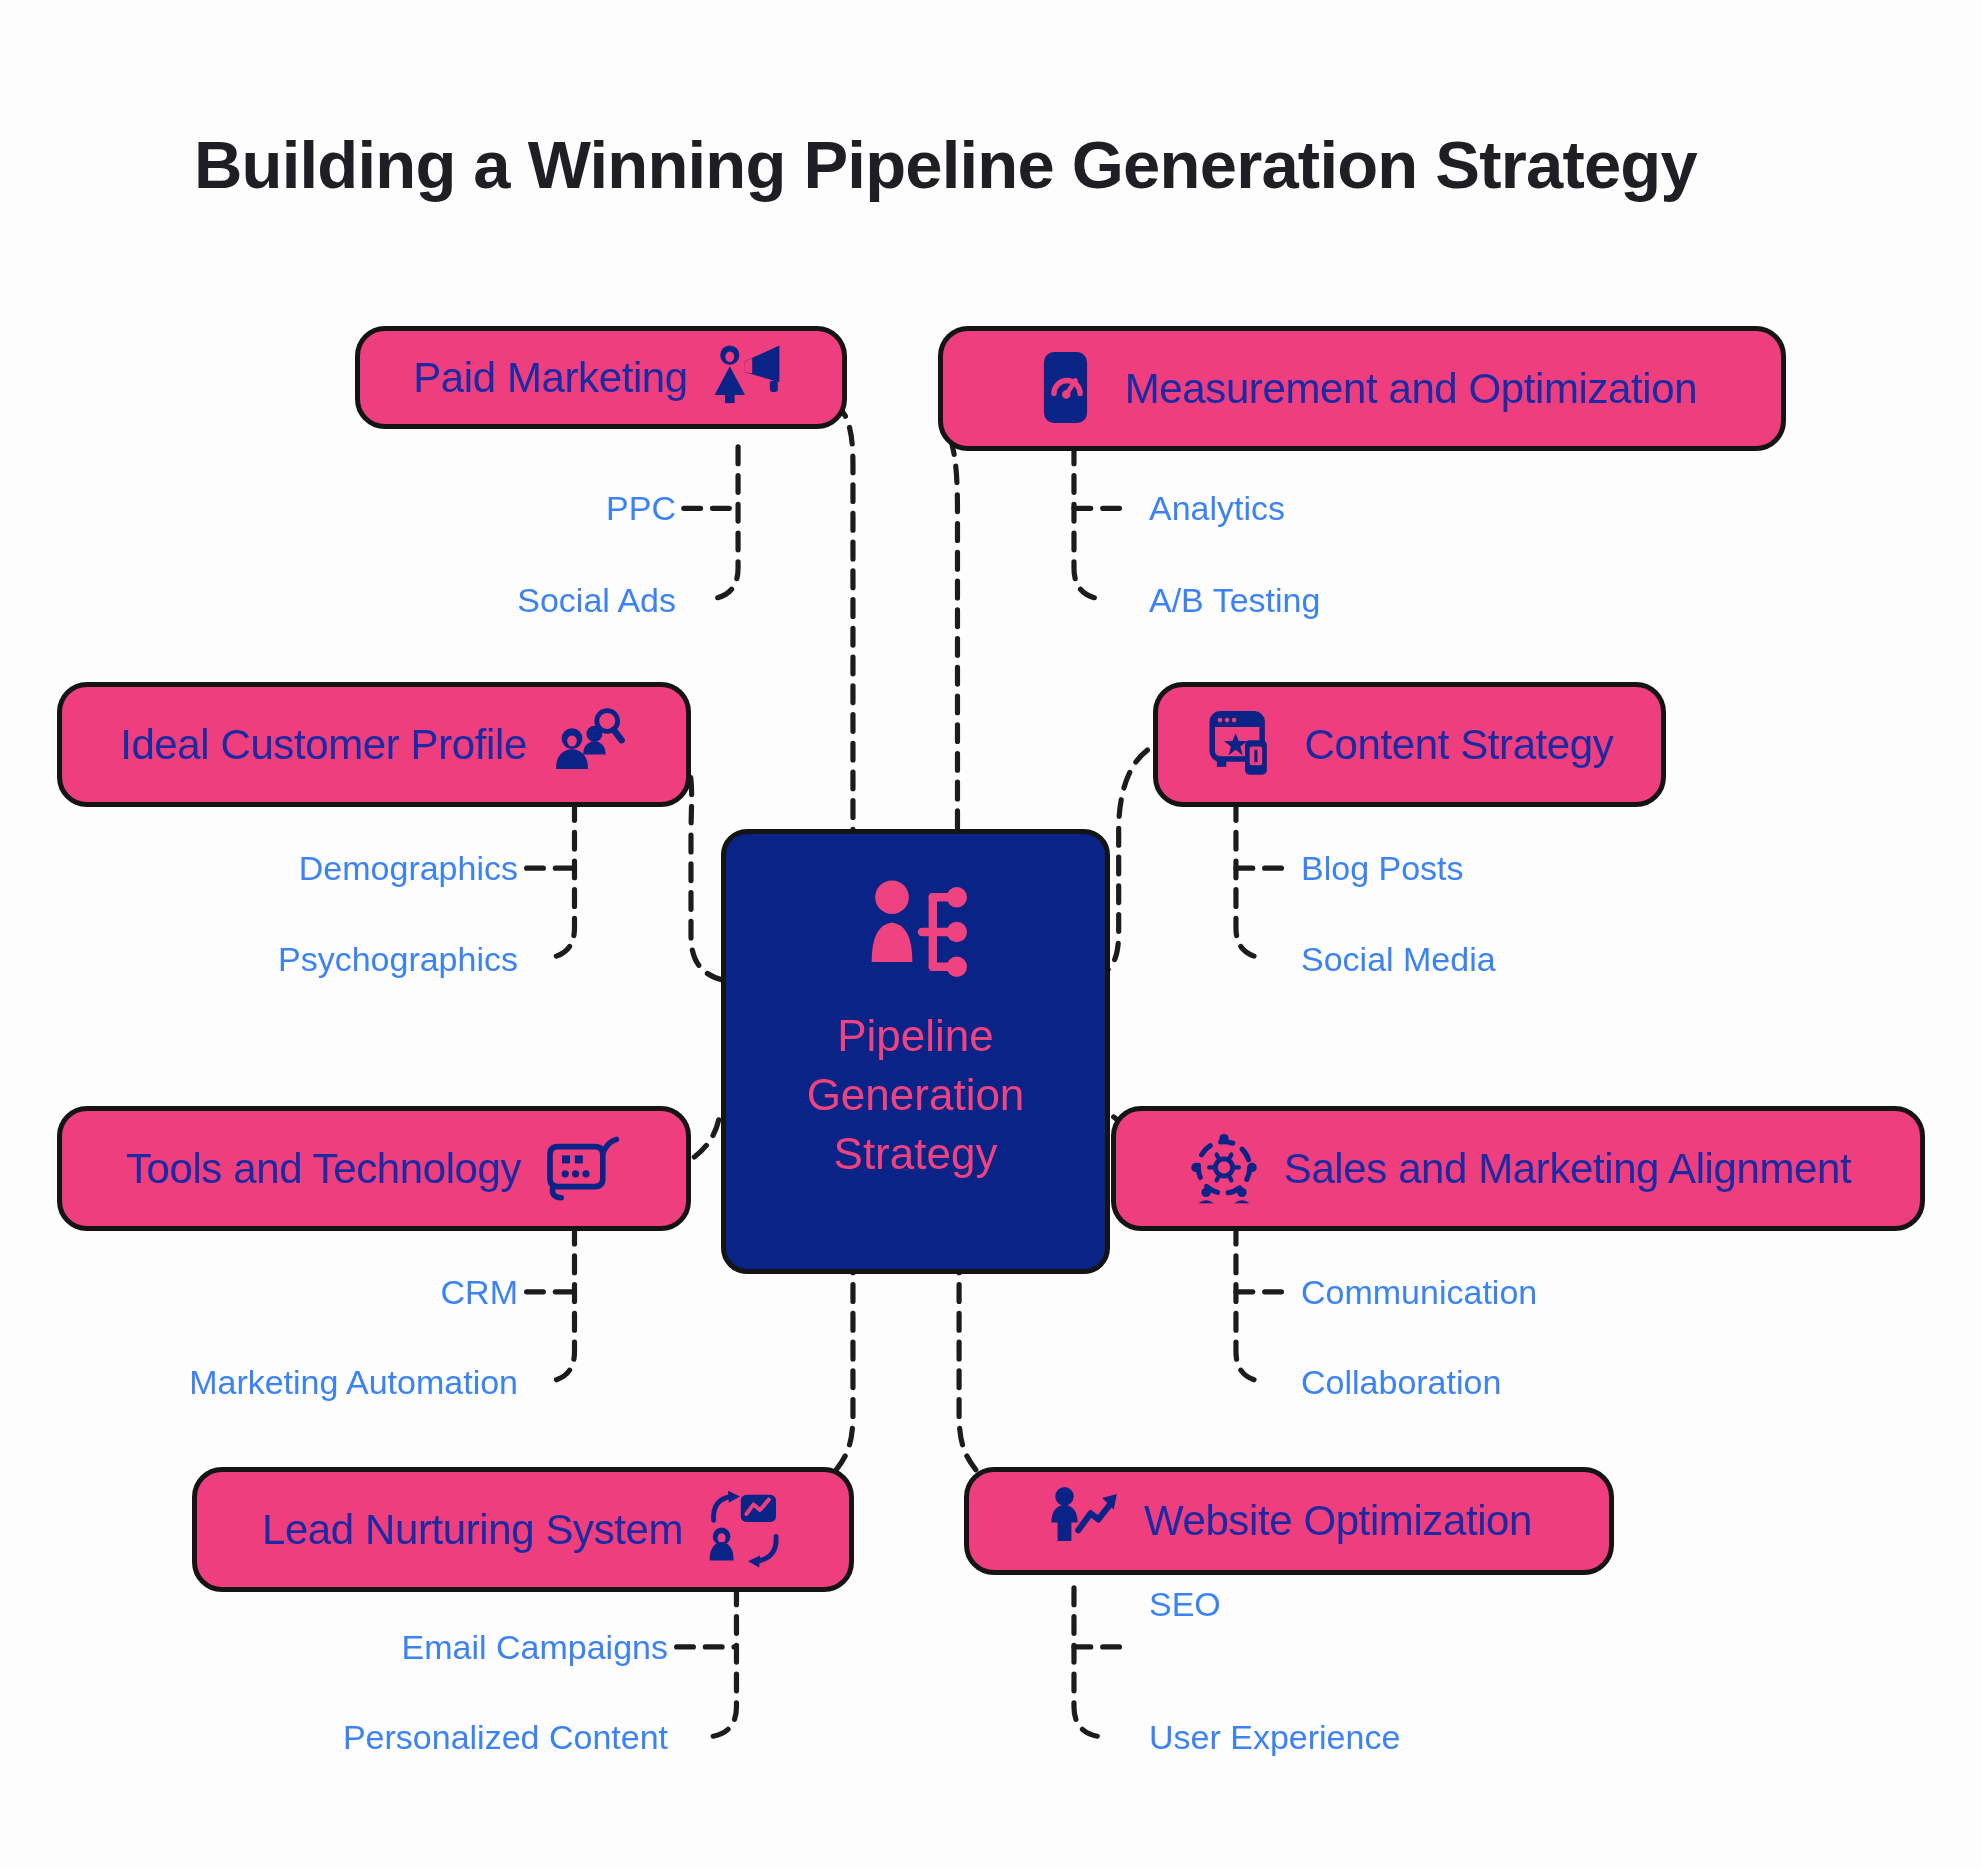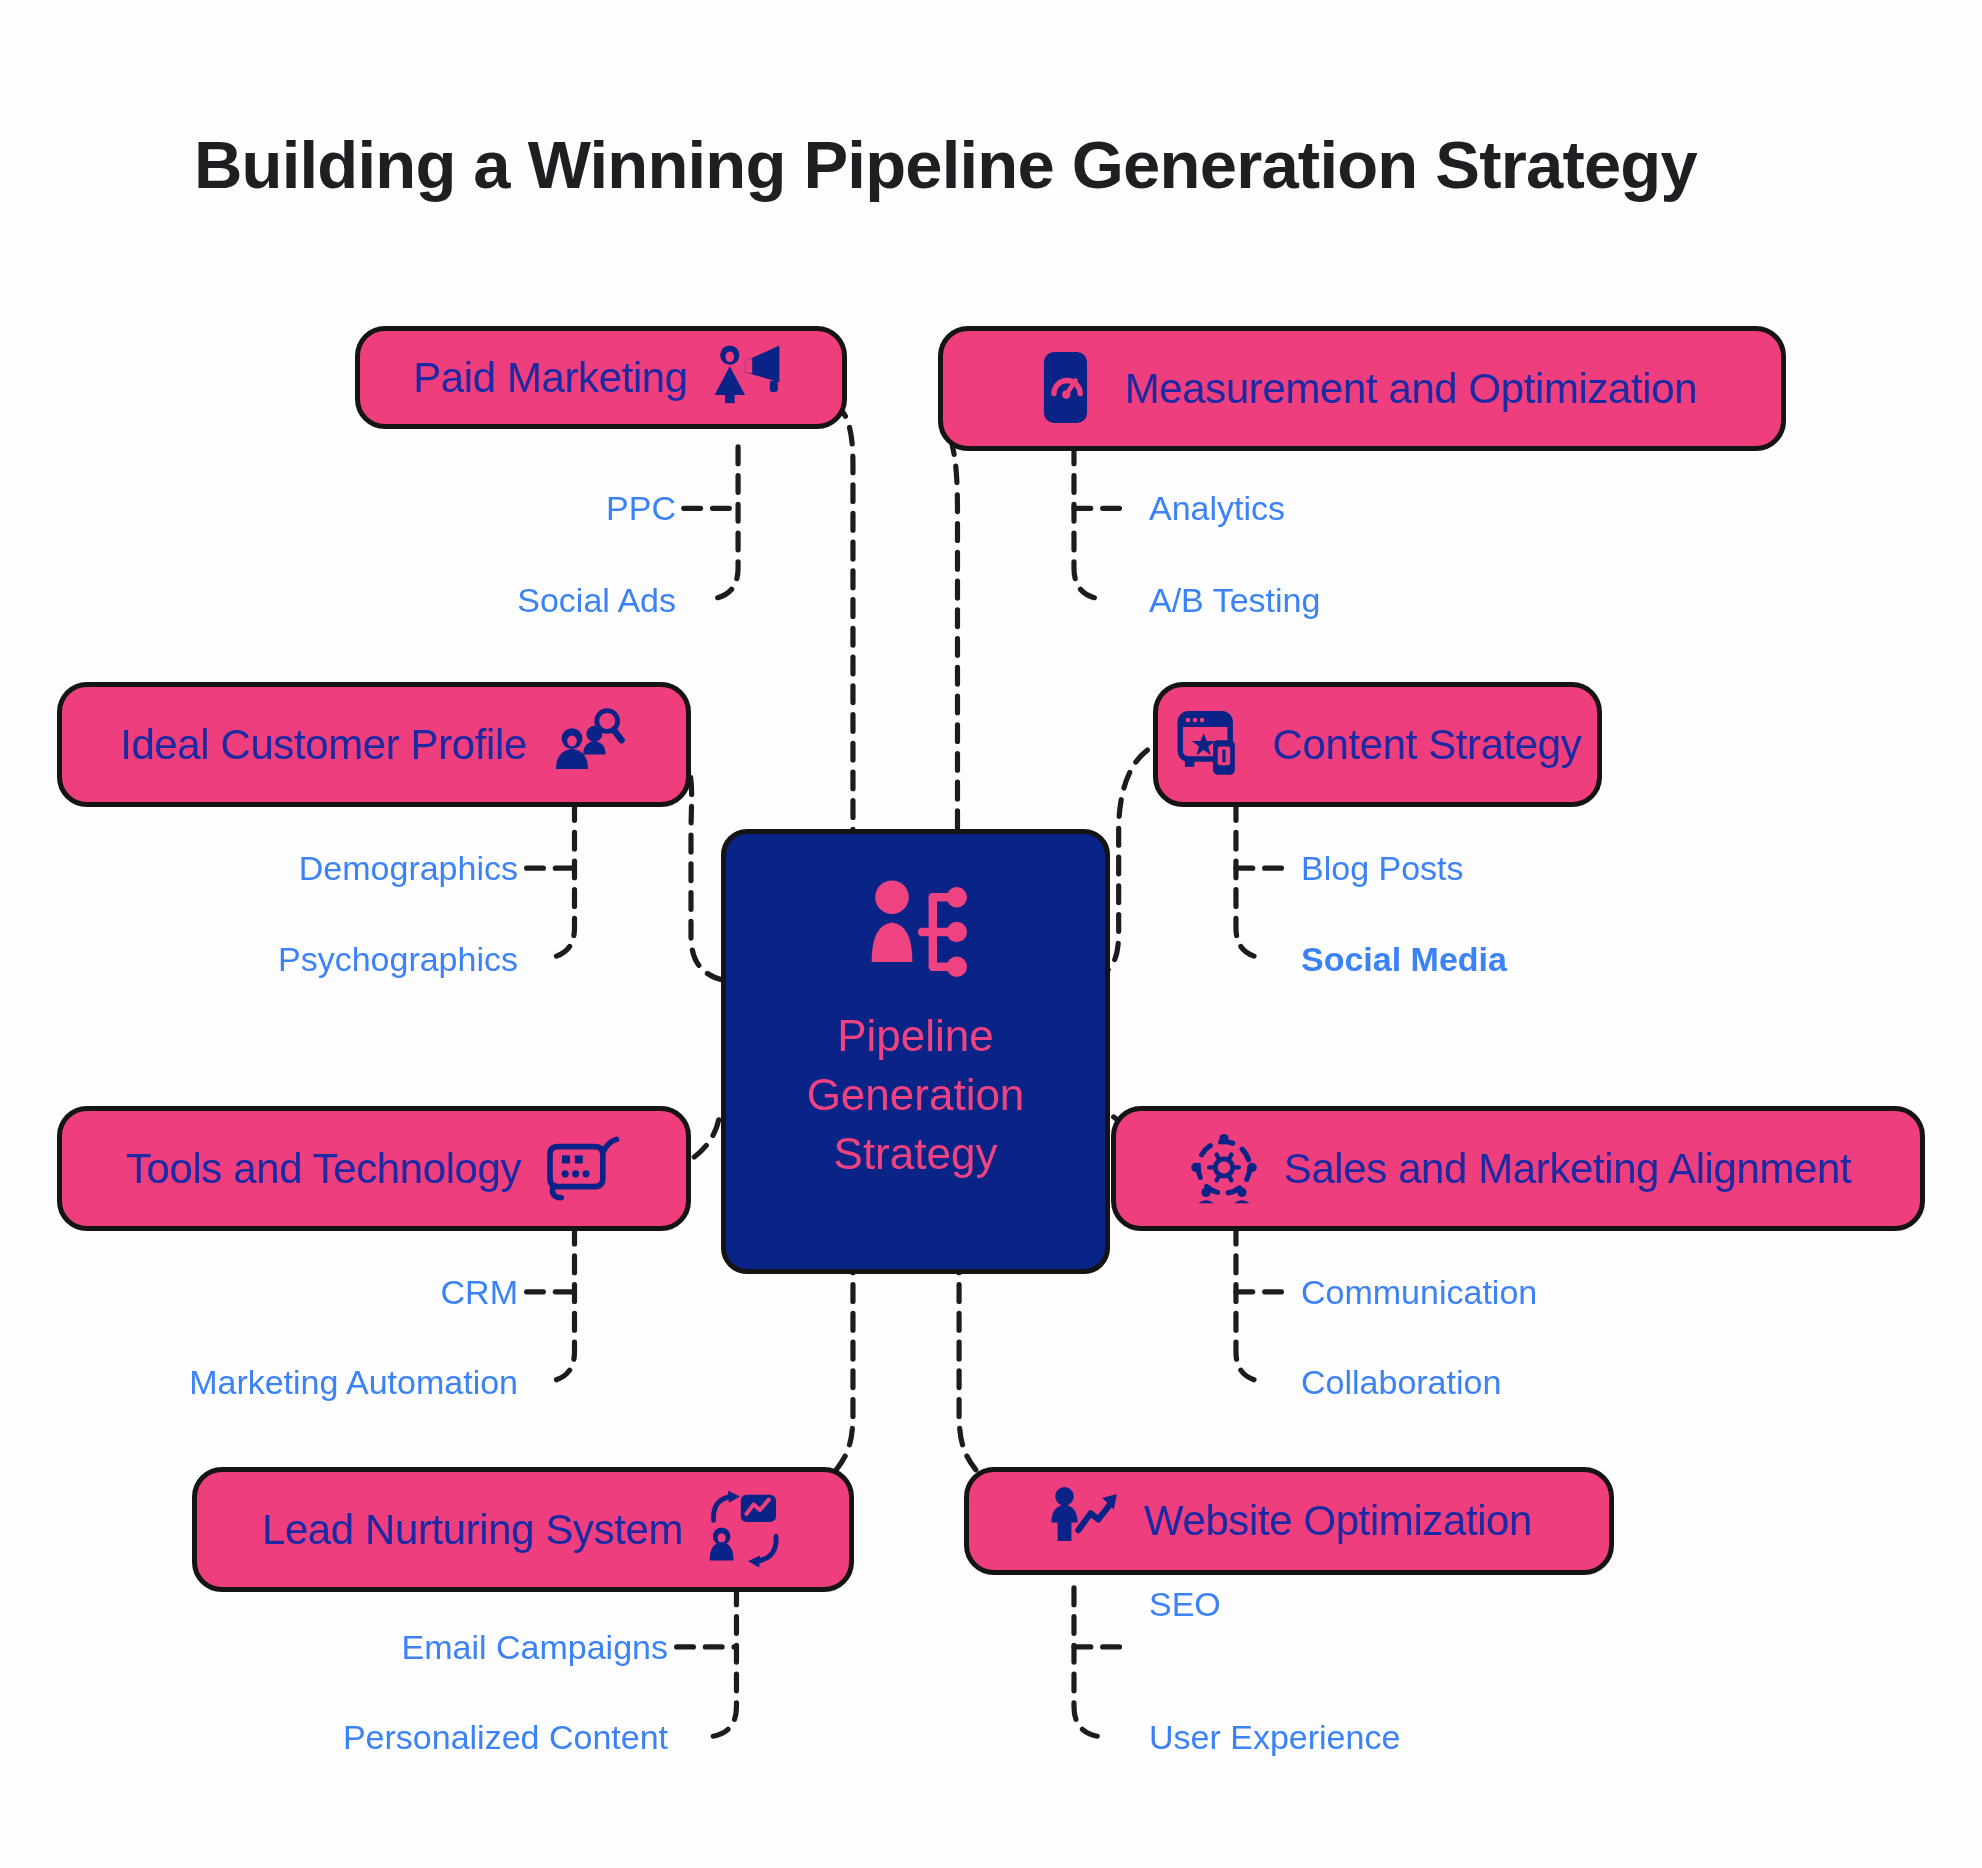--- a/index.html
+++ b/index.html
@@ -101,37 +101,37 @@
       <circle cx="30" cy="42" r="13" fill="#0A2386"></circle>
       <ellipse cx="30" cy="45" rx="6" ry="7" fill="#EF3E7D"></ellipse>
       <path d="M10,80 Q10,57 30,55 Q50,57 50,80 Z" fill="#0A2386"></path>
       <circle cx="74" cy="20" r="13" fill="none" stroke="#0A2386" stroke-width="6"></circle>
       <line x1="82" y1="31" x2="92" y2="44" stroke="#0A2386" stroke-width="8" stroke-linecap="round"></line>
     </svg>
   </div>
   <div class="sub" style="right:1464px;top:848px;">Demographics</div>
   <div class="sub" style="right:1464px;top:939px;">Psychographics</div>
 
-  <div class="node" style="left:1153px;top:682px;width:449px;height:125px;">
+  <div class="node" style="left:1153px;top:682px;width:513px;height:125px;">
     <svg class="icon" width="78" height="80" viewBox="0 0 100 100">
       <rect x="8" y="10" width="64" height="58" rx="10" fill="none" stroke="#0A2386" stroke-width="7"></rect>
       <path d="M8,21 Q8,10 19,10 L61,10 Q72,10 72,21 L72,27 L8,27 Z" fill="#0A2386"></path>
       <circle cx="18" cy="18" r="3" fill="#EF3E7D"></circle>
         <circle cx="27" cy="18" r="3" fill="#EF3E7D"></circle>
         <circle cx="36" cy="18" r="3" fill="#EF3E7D"></circle>
       <polygon points="38,35 42,45 53,45 44,52 47,63 38,56 29,63 32,52 23,45 34,45" fill="#0A2386"></polygon>
       <rect x="14" y="66" width="12" height="12" fill="#0A2386"></rect>
       <rect x="50" y="44" width="28" height="44" rx="6" fill="#0A2386"></rect>
       <rect x="56" y="52" width="16" height="24" rx="3" fill="#EF3E7D"></rect>
       <rect x="62" y="56" width="4" height="16" fill="#0A2386"></rect>
     </svg>
     <span class="lbl">Content Strategy</span>
   </div>
   <div class="sub" style="left:1301px;top:848px;">Blog Posts</div>
-  <div class="sub" style="left:1301px;top:939px;font-weight:bold;">Social Media</div>
+  <div class="sub" style="left:1301px;top:939px;">Social Media</div>
 
   <div class="center-node">
     <svg class="cicon" width="120" height="120" viewBox="0 0 100 100">
       <circle cx="30" cy="21" r="14" fill="#EF4280"></circle>
       <path d="M13,75 Q13,44 30,42 Q47,44 47,75 Z" fill="#EF4280"></path>
       <g stroke="#EF4280" stroke-width="7" stroke-linecap="round" fill="none">
         <path d="M64,21 L64,79"></path>
         <path d="M64,21 L76,21"></path>
         <path d="M55,50 L76,50"></path>
         <path d="M64,79 L76,79"></path>

